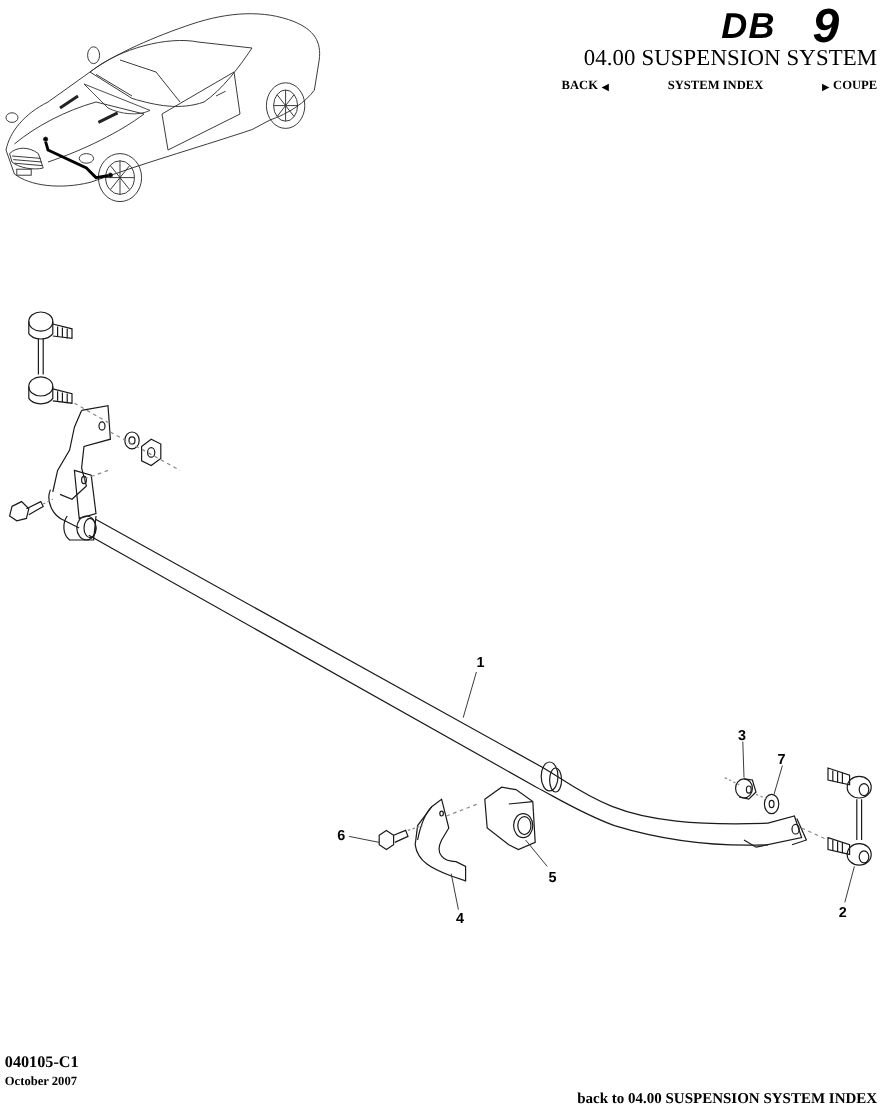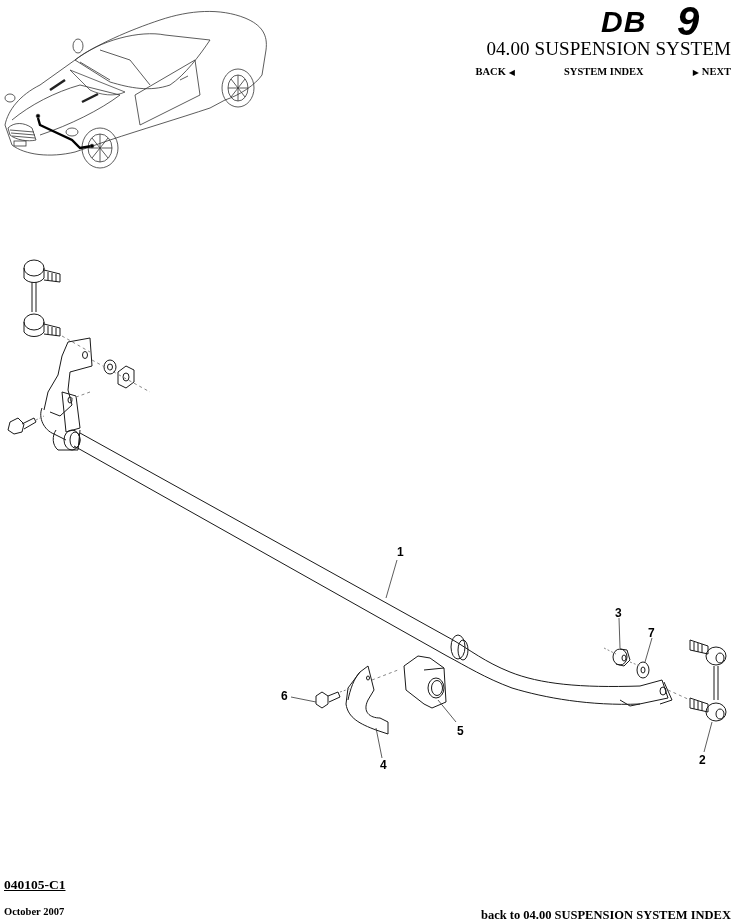--- a/index.html
+++ b/index.html
@@ -8,23 +8,23 @@
   .logo { position:absolute; right:8px; top:4px; width:130px; height:34px; }
   .section-title { position:absolute; right:6px; top:38px; font-size:19px; letter-spacing:0.1px; white-space:nowrap; }
   .nav { position:absolute; right:6px; top:66px; font-size:10.5px; font-weight:bold; white-space:nowrap; display:flex; gap:16px; align-items:center; }
   .nav .navbtn { cursor:pointer; display:inline-flex; align-items:center; }
   .nav .tri { font-size:8px; margin:0 3px; }
   .nav .gap { display:inline-block; width:14px; }
   .car { position:absolute; left:0; top:0; width:280px; height:175px; }
   .diagram { position:absolute; left:0; top:230px; width:737px; height:560px; }
   .callout { position:absolute; font-family:"Liberation Sans", "DejaVu Sans", sans-serif; font-weight:bold; font-size:12px; }
   .footer-left { position:absolute; left:4px; top:877px; }
-  .footer-left .code { font-size:13.5px; font-weight:bold; line-height:15px;text-decoration:underline; }
+  .footer-left .code { font-size:13.5px; font-weight:bold; line-height:15px; }
   .footer-left .title { font-size:13.5px; font-weight:bold; line-height:15px; }
-  .footer-left .date { font-size:10.5px; font-weight:bold; line-height:14px; margin-top:13px; }
+  .footer-left .date { font-size:10.5px; font-weight:bold; line-height:14px; margin-top:3px; }
   .back-index { position:absolute; right:6px; top:908px; font-size:12.5px; font-weight:bold; cursor:pointer; white-space:nowrap; }
 </style>
 </head>
 <body>
 
 <svg class="logo" viewBox="0 0 130 34">
   <text x="2" y="28" font-family="Liberation Sans, sans-serif" font-weight="bold" font-style="italic" font-size="30" letter-spacing="1">DB</text>
   <text x="78" y="31" font-family="Liberation Sans, sans-serif" font-weight="bold" font-style="italic" font-size="40">9</text>
 </svg>
 
@@ -33,21 +33,21 @@
 <div class="nav">
   <span class="navbtn">
     <span>BACK</span>
     <span class="tri">◀</span>
   </span>
   <span class="gap"></span>
   <span class="navbtn">SYSTEM INDEX</span>
   <span class="gap"></span>
   <span class="navbtn">
     <span class="tri">▶</span>
-    <span>NEXT</span>
+    <span>COUPE</span>
   </span>
 </div>
 
 <svg class="car" viewBox="0 0 280 175" fill="none" stroke="#333" stroke-width="0.8">
 
   <path d="M5 125 C8 110 20 95 40 85 L75 60 C95 45 130 30 160 20 C190 10 220 8 245 18 C262 25 268 35 266 50 L262 75 C255 85 240 95 225 100 L210 108 C180 118 140 130 110 140 L75 152 C50 158 25 155 12 145 Z"></path>
 
   <path d="M75 60 C100 40 140 30 165 35 L210 40 C200 55 185 75 170 85 C150 92 130 88 110 82 Z"></path>
   <path d="M80 62 L110 80 M100 50 L130 60 L150 85"></path>
 

